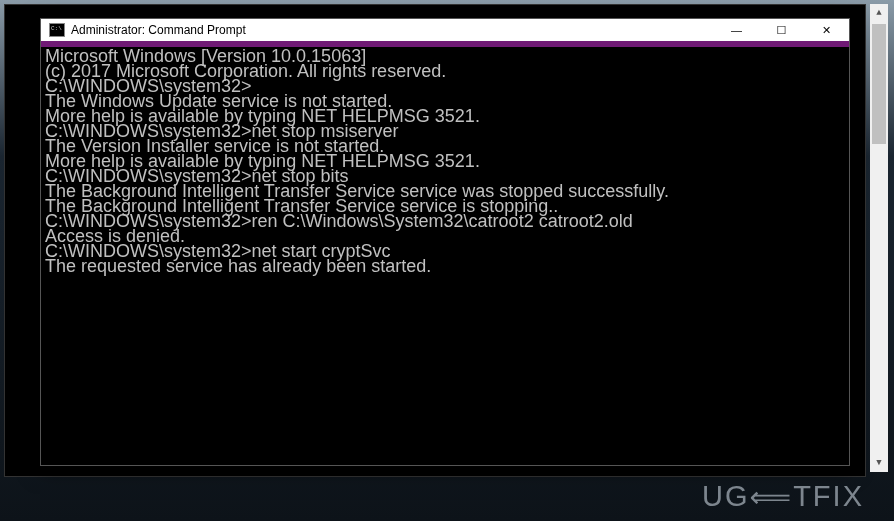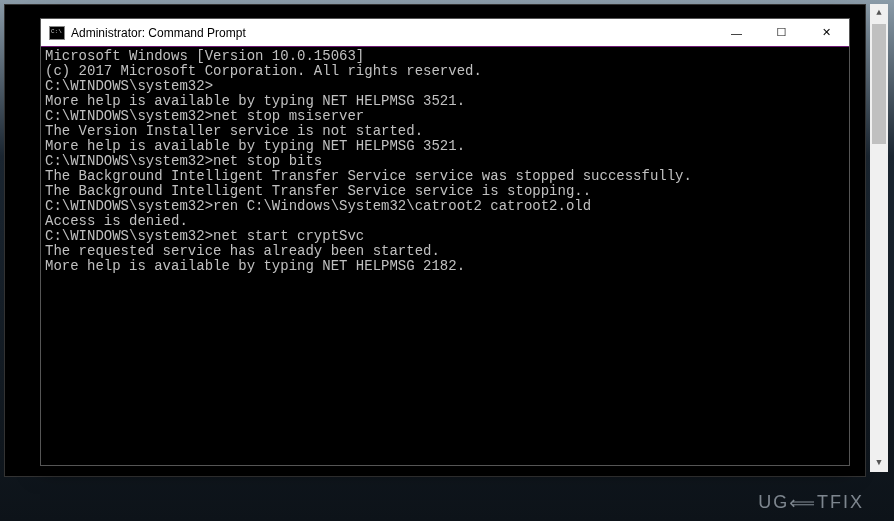--- a/index.html
+++ b/index.html
@@ -33,21 +33,21 @@
       background: #fff;
       border: 1px solid #555;
       box-shadow: 0 4px 20px rgba(0,0,0,0.5);
     }
     .titlebar {
       height: 28px;
       background: #fff;
       display: flex;
       align-items: center;
       padding: 0 0 0 8px;
-      border-bottom: 1px solid #701a75;
+      border-bottom: 6px solid #701a75;
     }
     .titlebar-icon {
       width: 16px;
       height: 14px;
       background: #000;
       border: 1px solid #888;
       margin-right: 6px;
       position: relative;
       display: flex;
       align-items: center;
@@ -80,24 +80,24 @@
       font-family: "Segoe UI", sans-serif;
       font-size: 11px;
       color: #000;
       cursor: pointer;
     }
     .terminal {
       background: #000;
       height: calc(100% - 28px);
       padding: 2px 4px;
       overflow: hidden;
-      font-size: 14px;
+      font-size: 18px;
       line-height: 15px;
       color: #c0c0c0;
-      font-family: Liberation Mono, monospace;
+      font-family: Liberation Sans, sans-serif;
     }
     .terminal-line {
       white-space: pre;
     }
     .scrollbar-right {
       position: absolute;
       right: 6px;
       top: 4px;
       width: 18px;
       height: 468px;
@@ -123,21 +123,21 @@
       font-size: 9px;
       color: #555;
     }
     .scrollbar-arrow.up { top: 0; }
     .scrollbar-arrow.down { bottom: 0; }
     .watermark {
       position: absolute;
       bottom: 8px;
       right: 30px;
       font-family: "Segoe UI", Arial, sans-serif;
-      font-size: 18px;
+      font-size: 29px;
       letter-spacing: 2px;
       color: rgba(200, 210, 220, 0.6);
       font-weight: 300;
     }
     .watermark .arrow {
       display: inline-block;
       transform: translateY(1px);
     }
   </style>
 </head>
@@ -153,20 +153,21 @@
       <div class="titlebar-btn">—</div>
       <div class="titlebar-btn">☐</div>
       <div class="titlebar-btn close">✕</div>
     </div>
   </div>
   <div class="terminal">
     <div class="terminal-line">Microsoft Windows [Version 10.0.15063]</div>
     <div class="terminal-line">(c) 2017 Microsoft Corporation. All rights reserved.</div>
     <div class="terminal-line"></div>
     <div class="terminal-line">C:\WINDOWS\system32&gt;</div>
+    <div class="terminal-line">The Windows Update service is not started.</div>
     <div class="terminal-line"></div>
     <div class="terminal-line">More help is available by typing NET HELPMSG 3521.</div>
     <div class="terminal-line"></div>
     <div class="terminal-line"></div>
     <div class="terminal-line">C:\WINDOWS\system32&gt;net stop msiserver</div>
     <div class="terminal-line">The Version Installer service is not started.</div>
     <div class="terminal-line"></div>
     <div class="terminal-line">More help is available by typing NET HELPMSG 3521.</div>
     <div class="terminal-line"></div>
     <div class="terminal-line"></div>
@@ -175,21 +176,20 @@
     <div class="terminal-line">The Background Intelligent Transfer Service service is stopping..</div>
     <div class="terminal-line"></div>
     <div class="terminal-line"></div>
     <div class="terminal-line">C:\WINDOWS\system32&gt;ren C:\Windows\System32\catroot2 catroot2.old</div>
     <div class="terminal-line">Access is denied.</div>
     <div class="terminal-line"></div>
     <div class="terminal-line"></div>
     <div class="terminal-line">C:\WINDOWS\system32&gt;net start cryptSvc</div>
     <div class="terminal-line">The requested service has already been started.</div>
     <div class="terminal-line"></div>
-    <div class="terminal-line">More help is available by typing NET HELPMSG 2182.</div>
   </div>
 </div>
 
 <div class="scrollbar-right">
   <div class="scrollbar-arrow up">▲</div>
   <div class="scrollbar-thumb"></div>
   <div class="scrollbar-arrow down">▼</div>
 </div>
 
 <div class="watermark">

